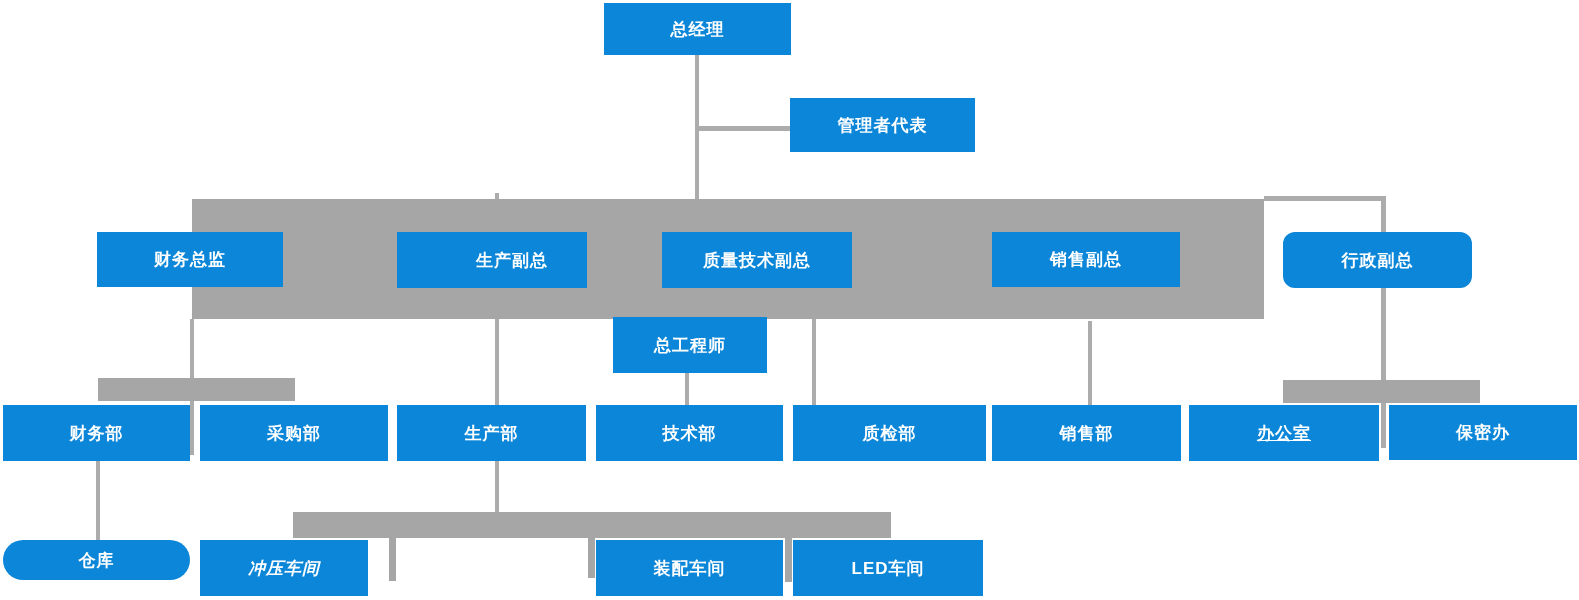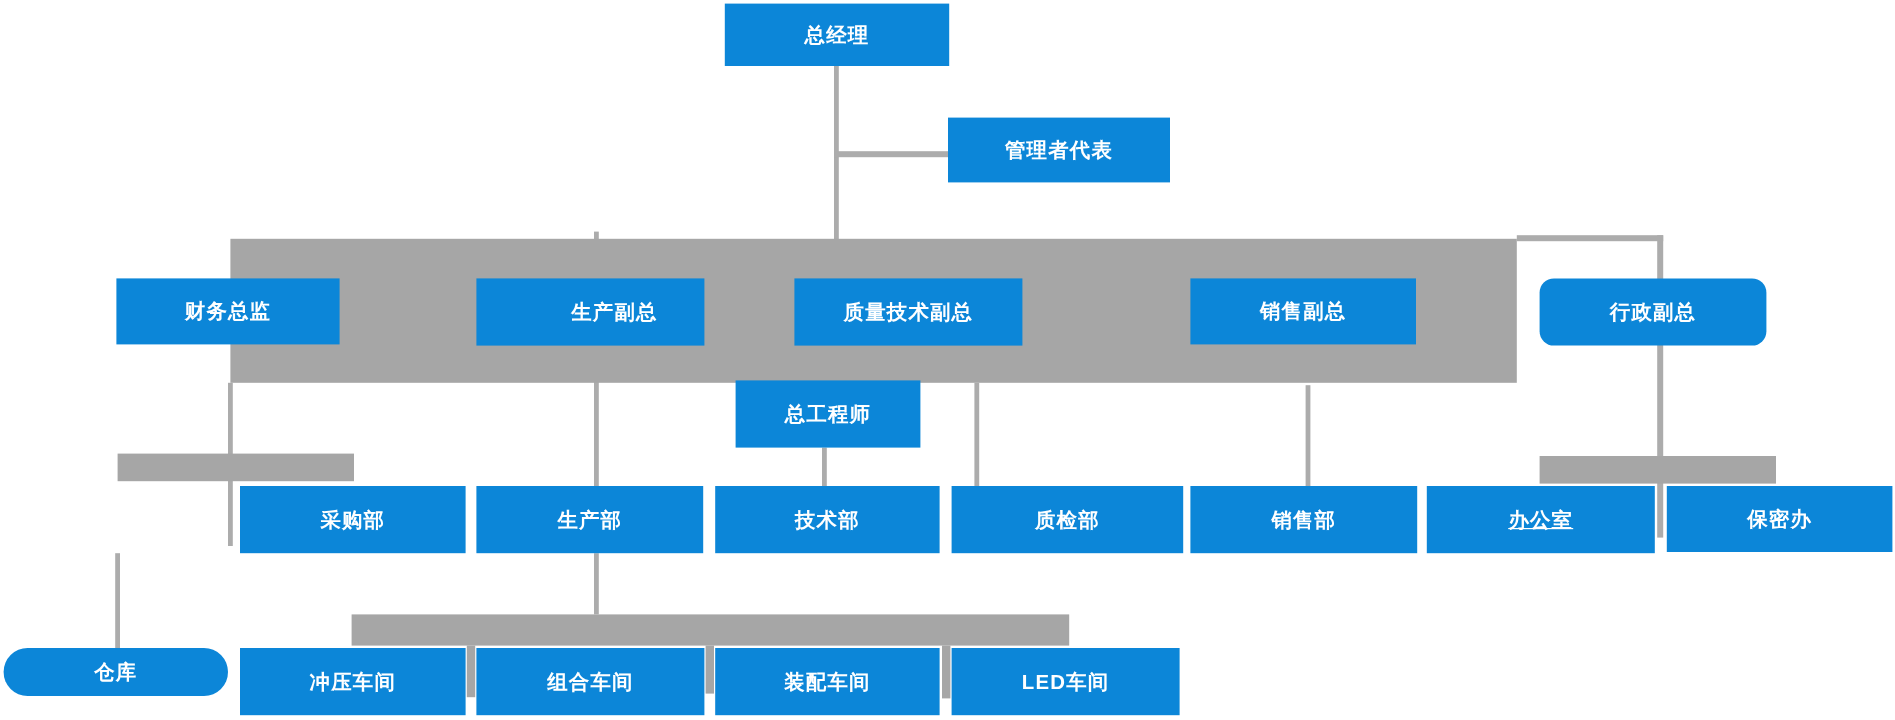--- a/index.html
+++ b/index.html
@@ -73,20 +73,23 @@
     <span>销售副总</span>
   </div>
   <div class="node" style="left:1283px;top:232px;width:189px;height:56px;border-radius:12px;">
     <span>行政副总</span>
   </div>
 
   <div class="node" style="left:613px;top:317px;width:154px;height:56px;">
     <span>总工程师</span>
   </div>
 
+  <div class="node" style="left:3px;top:405px;width:187px;height:56px;">
+    <span>财务部</span>
+  </div>
   <div class="node" style="left:200px;top:405px;width:188px;height:56px;">
     <span>采购部</span>
   </div>
   <div class="node" style="left:397px;top:405px;width:189px;height:56px;">
     <span>生产部</span>
   </div>
   <div class="node" style="left:596px;top:405px;width:187px;height:56px;">
     <span>技术部</span>
   </div>
   <div class="node" style="left:793px;top:405px;width:193px;height:56px;">
@@ -98,25 +101,22 @@
   <div class="node" style="left:1189px;top:405px;width:190px;height:56px;text-decoration:underline;">
     <span>办公室</span>
   </div>
   <div class="node" style="left:1389px;top:405px;width:188px;height:55px;">
     <span>保密办</span>
   </div>
 
   <div class="node" style="left:3px;top:540px;width:187px;height:40px;border-radius:24px;">
     <span>仓库</span>
   </div>
-  <div class="node" style="left:200px;top:540px;width:188px;height:56px;">
+  <div class="node" style="left:200px;top:540px;width:168px;height:56px;font-style:italic;">
     <span>冲压车间</span>
-  </div>
-  <div class="node" style="left:397px;top:540px;width:190px;height:56px;">
-    <span>组合车间</span>
   </div>
   <div class="node" style="left:596px;top:540px;width:187px;height:56px;">
     <span>装配车间</span>
   </div>
   <div class="node" style="left:793px;top:540px;width:190px;height:56px;">
     <span>LED车间</span>
   </div>
 
 </div>
 

